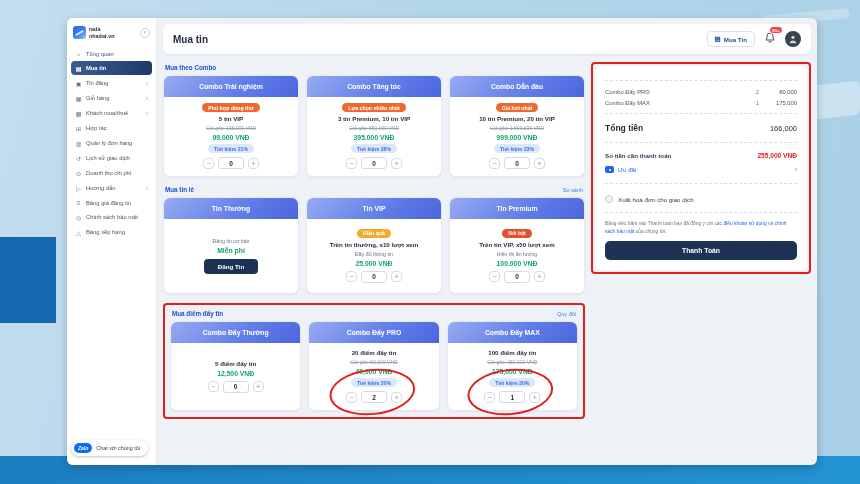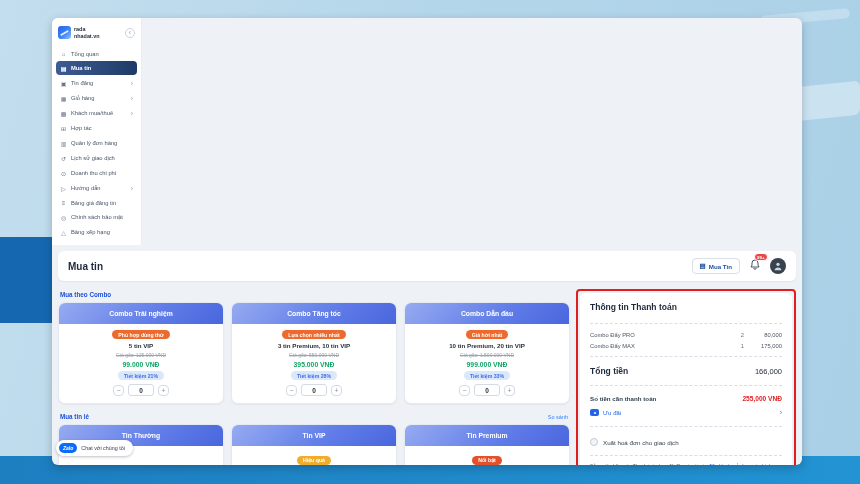--- a/index.html
+++ b/index.html
@@ -7,23 +7,23 @@
   .screen { position:relative; width:860px; height:484px; overflow:hidden;
     background:linear-gradient(105deg,#c3deee 0%,#b4d6ea 45%,#a9d0e7 100%); }
   .bd-bottom { position:absolute; left:0; top:456px; width:860px; height:28px;
     background:linear-gradient(90deg,#1d7ec0,#2293d3); }
   .bd-left { position:absolute; left:0; top:237px; width:56px; height:86px; background:#1568b0; }
   .bd-streak1 { position:absolute; right:0; top:84px; width:66px; height:34px;
     background:rgba(255,255,255,.38); transform:skewY(-6deg); border-radius:6px; }
   .bd-streak2 { position:absolute; right:10px; top:12px; width:90px; height:10px;
     background:rgba(255,255,255,.25); transform:rotate(-5deg); border-radius:5px; }
 
-  .app { position:absolute; left:52px; top:18px; width:750px; height:447px;
+  .app { position:absolute; left:67px; top:18px; width:750px; height:447px;
     background:#eef2f7; border-radius:6px; box-shadow:0 3px 10px rgba(0,0,0,.22);
-    display:flex; overflow:hidden;flex-direction:column; }
+    display:flex; overflow:hidden; }
 
   
   .sidebar { width:90px; background:#fff; border-right:1px solid #e9edf3;
     display:flex; flex-direction:column; padding:6px 0; }
   .logo-row { display:flex; align-items:center; gap:3px; padding:2px 6px 8px; }
   .logo-mark { width:13px; height:13px; border-radius:3px; background:
     linear-gradient(135deg,#2563eb 0%,#3b82f6 55%,#93c5fd 100%); position:relative; }
   .logo-mark:after { content:""; position:absolute; left:2px; top:6px; width:9px; height:2px;
     background:rgba(255,255,255,.85); border-radius:1px; transform:rotate(-30deg); }
   .logo-text { font-size:5.4px; font-weight:bold; color:#1f2937; line-height:1.15; }
@@ -380,21 +380,20 @@
                   <span class="circle-annot"></span>
                 </div>
               </div>
             </div>
           </div>
         </div>
 
         <div class="right-col">
           <div class="pay-wrapper">
             <div class="pay-card">
-              <div class="pay-title">Thông tin Thanh toán</div>
               <div class="dash"></div>
               <div class="pay-item">
                 <span class="n">Combo Đẩy PRO</span>
                 <span class="q">2</span>
                 <span class="a">80,000</span>
               </div>
               <div class="pay-item">
                 <span class="n">Combo Đẩy MAX</span>
                 <span class="q">1</span>
                 <span class="a">175,000</span>

